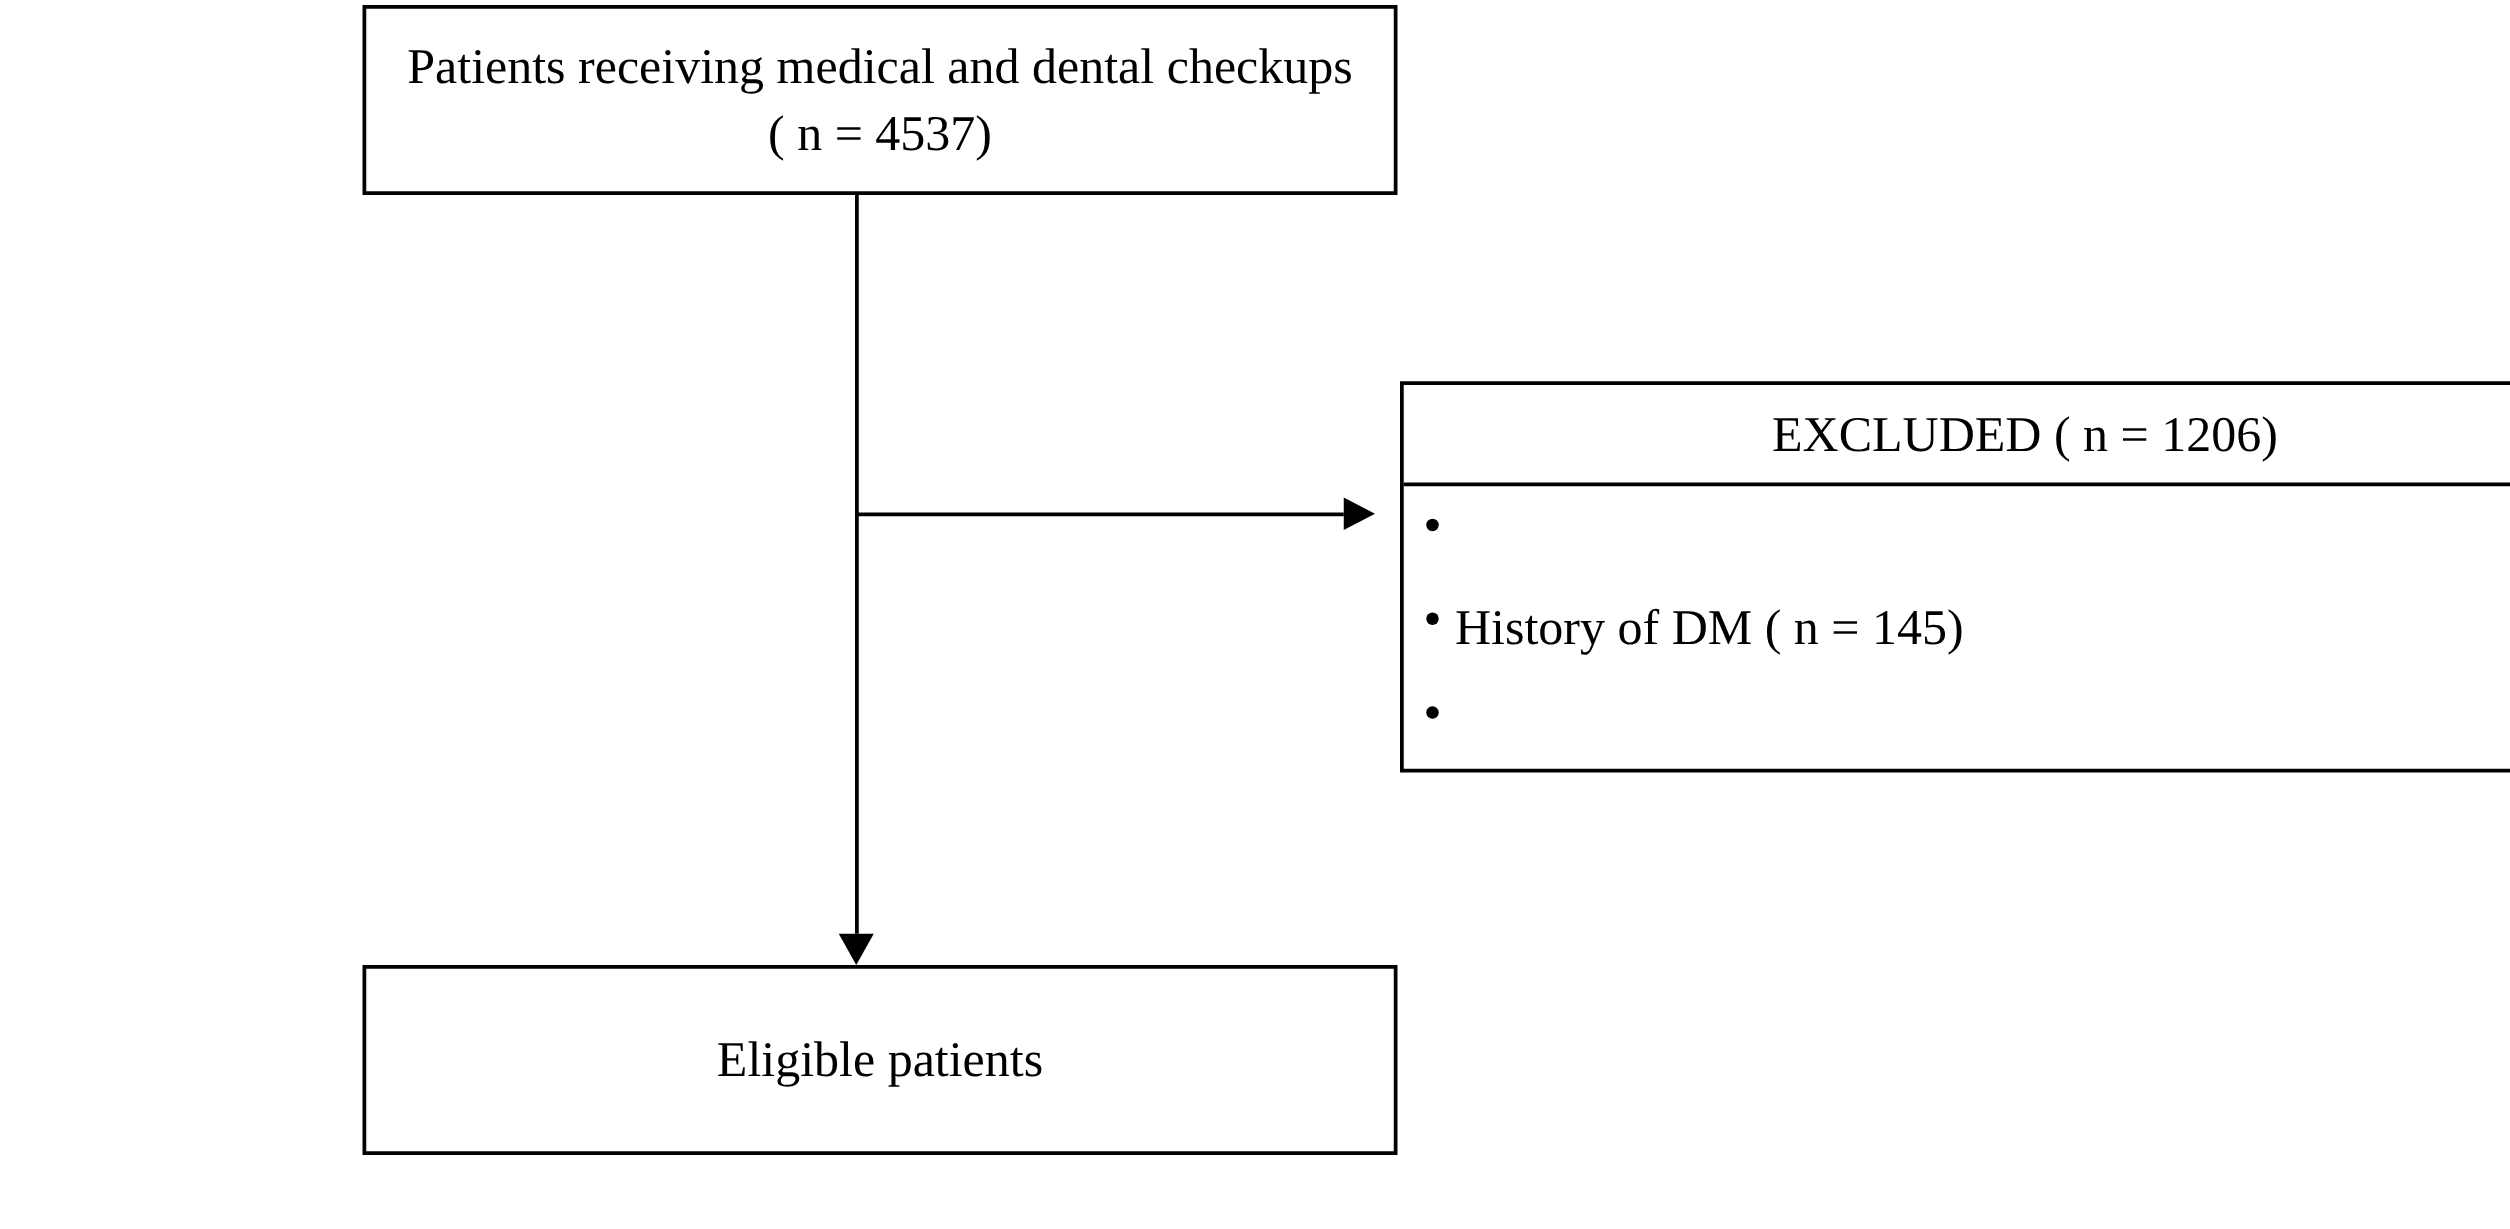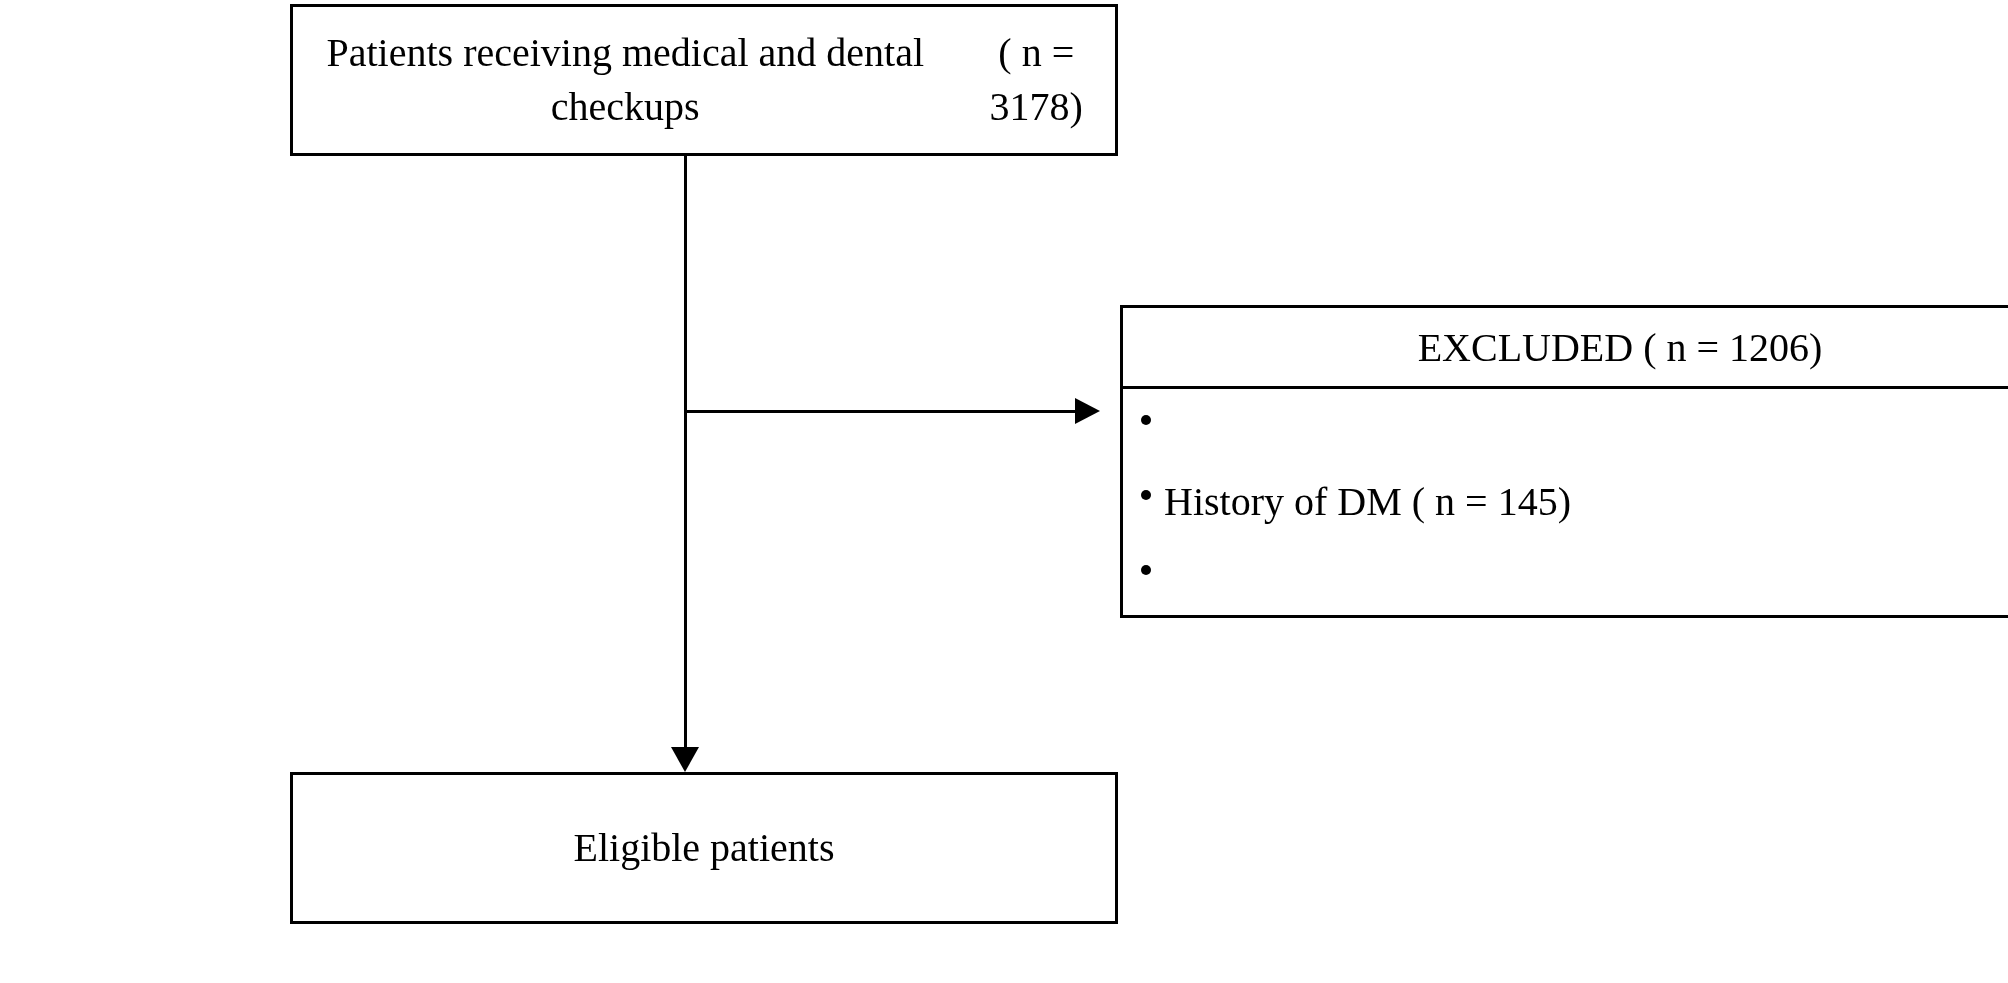--- a/index.html
+++ b/index.html
@@ -18,20 +18,21 @@
     font-size: 40px;
   }
   .box {
     position: absolute;
     border: 3px solid #000000;
     box-sizing: border-box;
     background: #ffffff;
   }
   .center-box {
     display: flex;
+    flex-direction: column;
     align-items: center;
     justify-content: center;
     text-align: center;
     line-height: 54px;
   }
   .node-top {
     left: 290px;
     top: 4px;
     width: 828px;
     height: 152px;
@@ -113,21 +114,21 @@
     border-left: 25px solid #000000;
   }
 </style>
 </head>
 <body>
 
 <div class="canvas">
 
   <div class="box center-box node-top">
     <div>Patients receiving medical and dental checkups</div>
-    <div>( n = 3178)</div>
+    <div>( n = 4537)</div>
   </div>
 
   <div class="vline"></div>
   <div class="arrow-down"></div>
   <div class="hline"></div>
   <div class="arrow-right"></div>
 
   <div class="box node-excluded">
     <div class="excluded-header">EXCLUDED ( n = 1206)</div>
     <div class="excluded-body">

